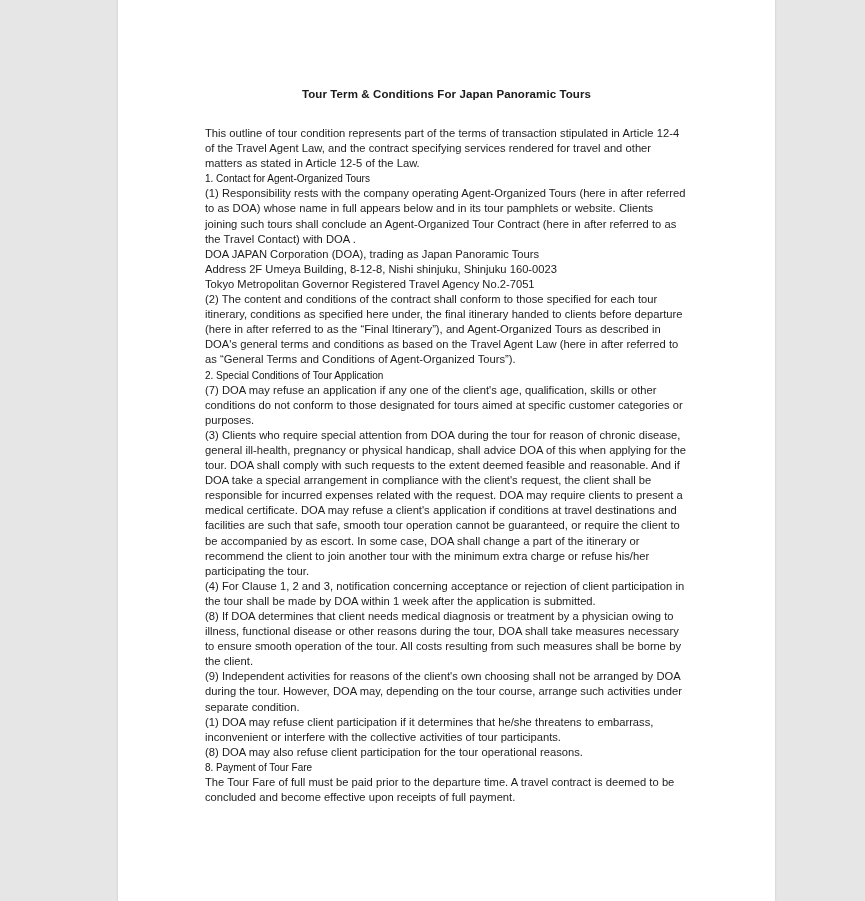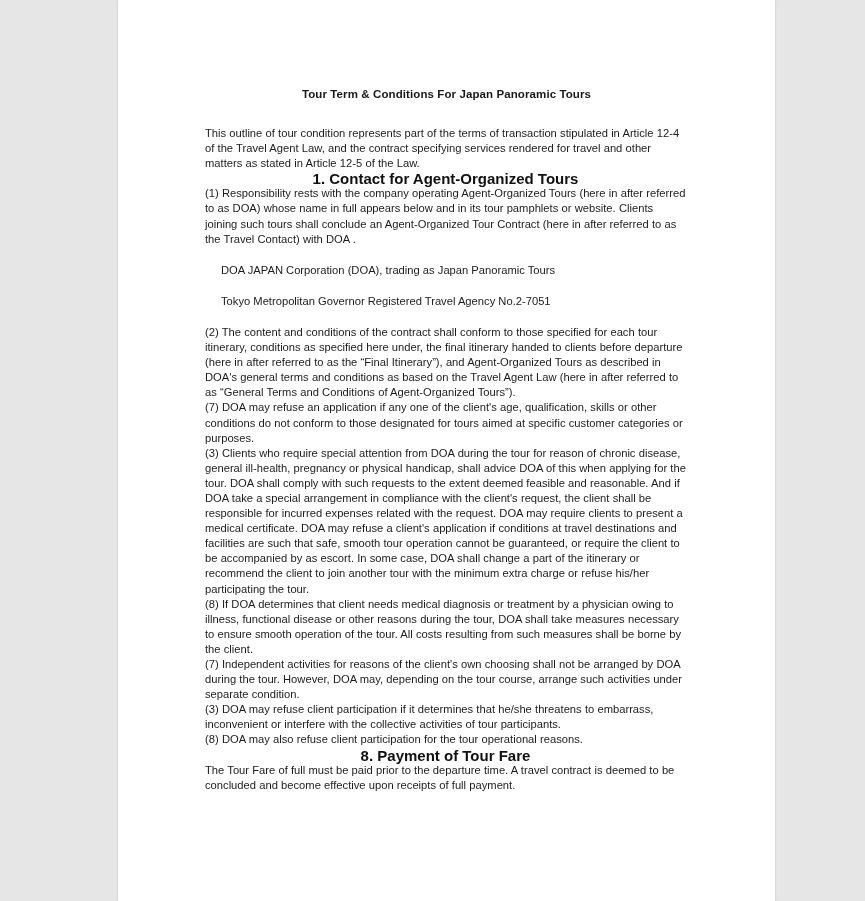--- a/index.html
+++ b/index.html
@@ -49,28 +49,27 @@
   p.para {
     margin: 0;
     font-size: 11.2px;
     line-height: 15.1px;
     color: #1c1c1c;
     text-align: left;
     word-spacing: 0.1px;
   }
   p.heading {
     margin: 0;
-    font-size: 15px;
+    font-size: 10px;
     line-height: 15.1px;
-    font-weight: bold;
+    font-weight: normal;
     color: #111111;
-    text-align: center;
   }
   p.addr {
-    margin: 16px;
+    margin: 0;
     font-size: 11.2px;
     line-height: 15.1px;
     color: #1c1c1c;
   }
 </style>
 </head>
 <body>
 
 <div class="viewport">
   <div class="page">
@@ -78,28 +77,31 @@
 
       <h1 class="doc-title">Tour Term &amp; Conditions For Japan Panoramic Tours</h1>
 
       <div class="body-block">
 
         <p class="para">This outline of tour condition represents part of the terms of transaction stipulated in Article 12-4 of the Travel Agent Law, and the contract specifying services rendered for travel and other matters as stated in Article 12-5 of the Law.</p>
 
         <p class="heading">1. Contact for Agent-Organized Tours</p>
         <p class="para">(1) Responsibility rests with the company operating Agent-Organized Tours (here in after referred to as DOA) whose name in full appears below and in its tour pamphlets or website. Clients joining such tours shall conclude an Agent-Organized Tour Contract (here in after referred to as the Travel Contact) with DOA .</p>
         <p class="addr">DOA JAPAN Corporation (DOA), trading as Japan Panoramic Tours</p>
+        <p class="addr">Address 2F Umeya Building, 8-12-8, Nishi shinjuku, Shinjuku 160-0023</p>
         <p class="addr">Tokyo Metropolitan Governor Registered Travel Agency No.2-7051</p>
         <p class="para">(2) The content and conditions of the contract shall conform to those specified for each tour itinerary, conditions as specified here under, the final itinerary handed to clients before departure (here in after referred to as the “Final Itinerary”), and Agent-Organized Tours as described in DOA's general terms and conditions as based on the Travel Agent Law (here in after referred to as “General Terms and Conditions of Agent-Organized Tours”).</p>
 
+        <p class="heading">2. Special Conditions of Tour Application</p>
         <p class="para">(7) DOA may refuse an application if any one of the client's age, qualification, skills or other conditions do not conform to those designated for tours aimed at specific customer categories or purposes.</p>
         <p class="para">(3) Clients who require special attention from DOA during the tour for reason of chronic disease, general ill-health, pregnancy or physical handicap, shall advice DOA of this when applying for the tour. DOA shall comply with such requests to the extent deemed feasible and reasonable. And if DOA take a special arrangement in compliance with the client's request, the client shall be responsible for incurred expenses related with the request. DOA may require clients to present a medical certificate. DOA may refuse a client's application if conditions at travel destinations and facilities are such that safe, smooth tour operation cannot be guaranteed, or require the client to be accompanied by as escort. In some case, DOA shall change a part of the itinerary or recommend the client to join another tour with the minimum extra charge or refuse his/her participating the tour.</p>
+        <p class="para">(4) For Clause 1, 2 and 3, notification concerning acceptance or rejection of client participation in the tour shall be made by DOA within 1 week after the application is submitted.</p>
         <p class="para">(8) If DOA determines that client needs medical diagnosis or treatment by a physician owing to illness, functional disease or other reasons during the tour, DOA shall take measures necessary to ensure smooth operation of the tour. All costs resulting from such measures shall be borne by the client.</p>
-        <p class="para">(7) Independent activities for reasons of the client's own choosing shall not be arranged by DOA during the tour. However, DOA may, depending on the tour course, arrange such activities under separate condition.</p>
-        <p class="para">(3) DOA may refuse client participation if it determines that he/she threatens to embarrass, inconvenient or interfere with the collective activities of tour participants.</p>
+        <p class="para">(9) Independent activities for reasons of the client's own choosing shall not be arranged by DOA during the tour. However, DOA may, depending on the tour course, arrange such activities under separate condition.</p>
+        <p class="para">(1) DOA may refuse client participation if it determines that he/she threatens to embarrass, inconvenient or interfere with the collective activities of tour participants.</p>
         <p class="para">(8) DOA may also refuse client participation for the tour operational reasons.</p>
 
         <p class="heading">8. Payment of Tour Fare</p>
         <p class="para">The Tour Fare of full must be paid prior to the departure time. A travel contract is deemed to be concluded and become effective upon receipts of full payment.</p>
 
       </div>
     </div>
   </div>
 </div>
 

